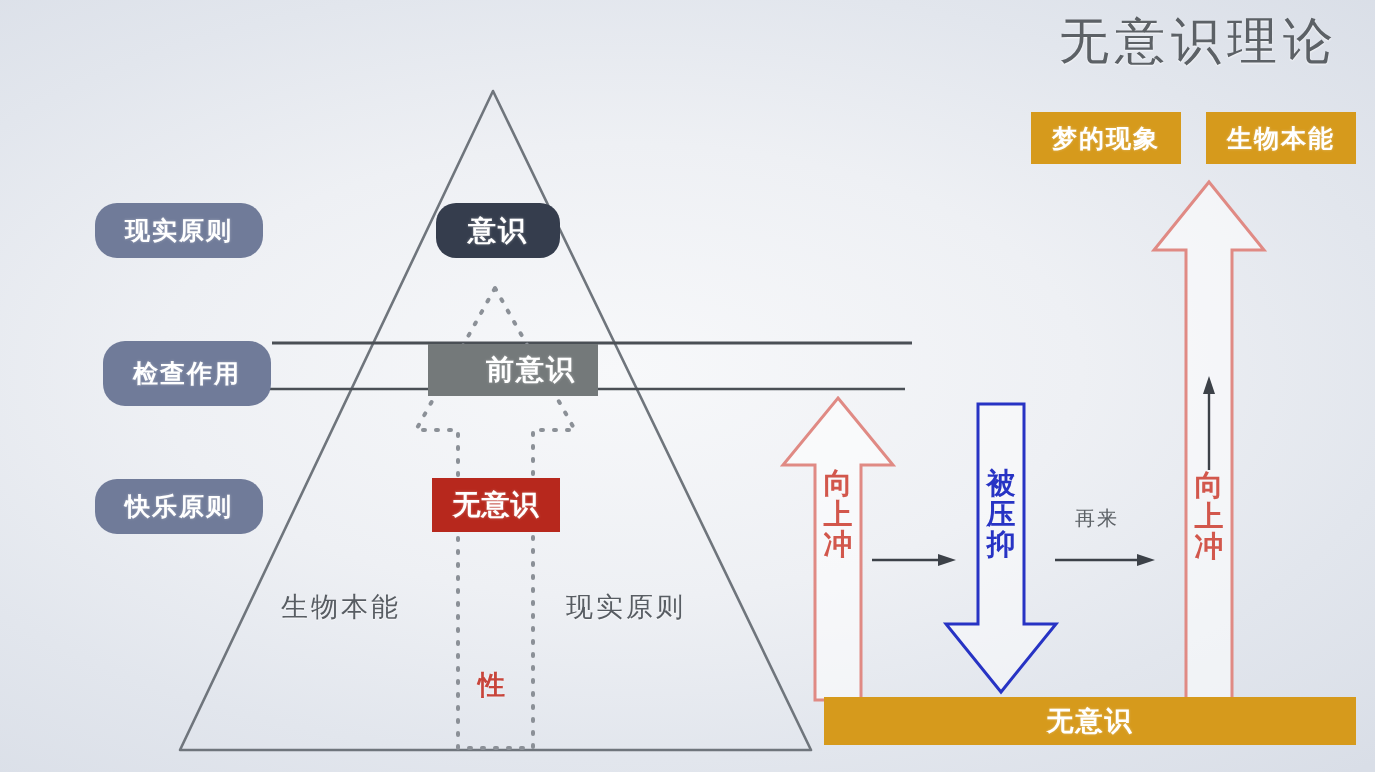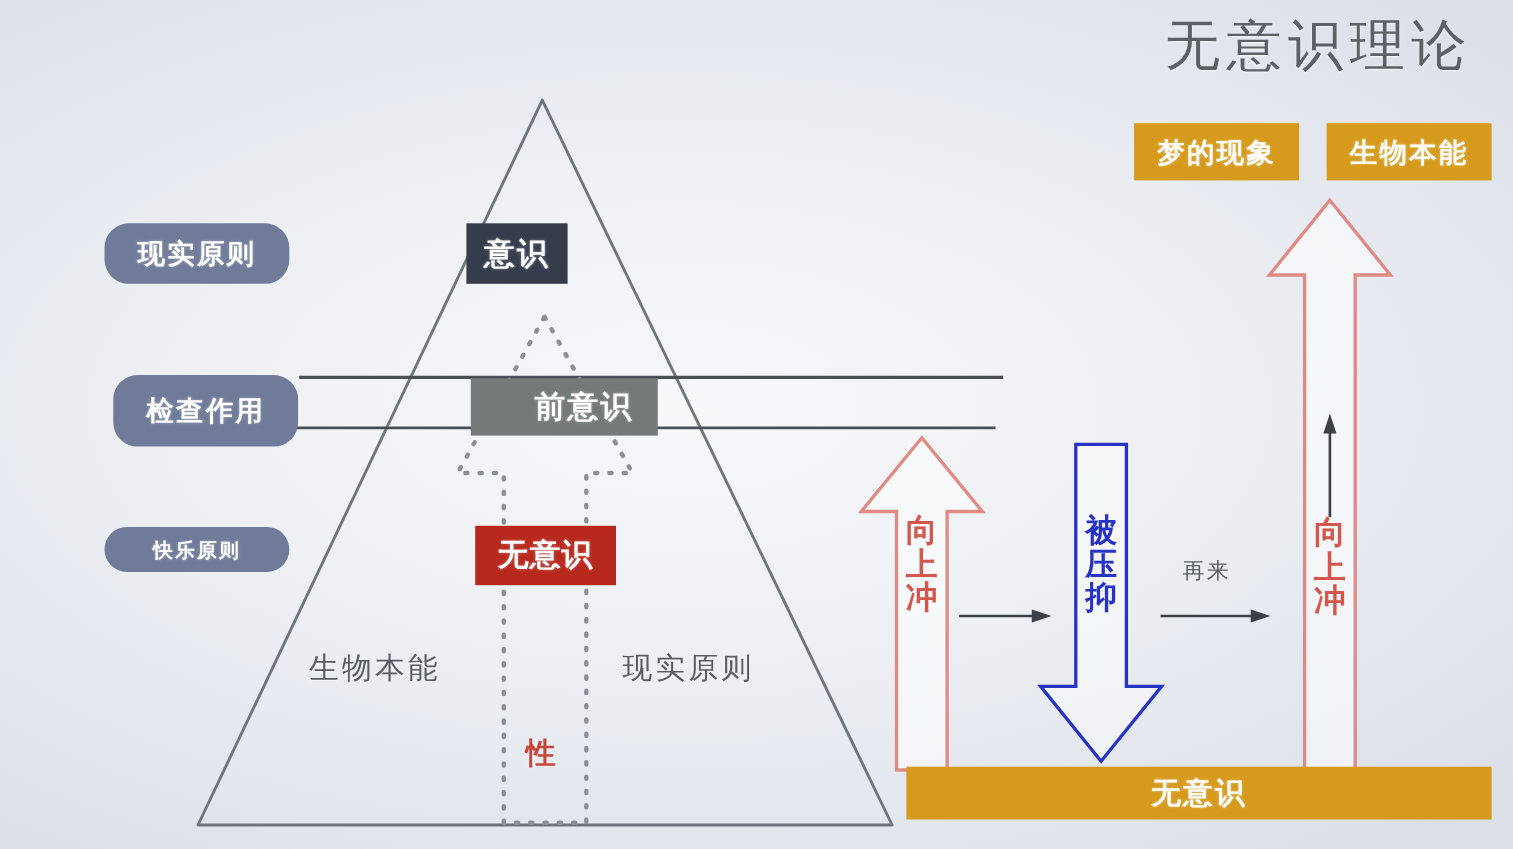--- a/index.html
+++ b/index.html
@@ -30,24 +30,24 @@
   
   #title{
     position:absolute;left:0;top:8px;width:1339px;text-align:right;
     font-size:50px;color:#5c6166;letter-spacing:6px;font-weight:400;
     text-shadow:0 1px 2px rgba(255,255,255,.8);
   }
 
   
   #chip-reality  {left:95px; top:203px; width:168px;height:55px;font-size:25px;}
   #chip-censor   {left:103px; top:341px; width:168px;height:65px;font-size:25px;}
-  #chip-pleasure {left:95px; top:479px; width:168px;height:41px;font-size:18px;}
+  #chip-pleasure {left:95px; top:479px; width:168px;height:55px;font-size:25px;}
 
   
-  #chip-conscious   {left:424px;top:203px;width:92px;height:55px;font-size:28px;}
+  #chip-conscious   {left:436px;top:203px;width:124px;height:55px;font-size:28px;border-radius:20px;}
   #chip-preconscious{left:428px;top:344px;width:134px;height:52px;font-size:28px;padding-left:36px;}
   #chip-unconscious {left:432px;top:478px;width:128px;height:54px;font-size:28px;letter-spacing:1px;}
 
   
   #chip-dream   {left:1031px;top:112px;width:150px;height:52px;font-size:25px;}
   #chip-slip    {left:1206px;top:112px;width:150px;height:52px;font-size:25px;}
   #chip-disguise{left:1148px;top:305px;width:118px;height:47px;font-size:25px;}
   #chip-bottom-unconscious{left:824px;top:697px;width:532px;height:48px;font-size:27px;}
 
   

